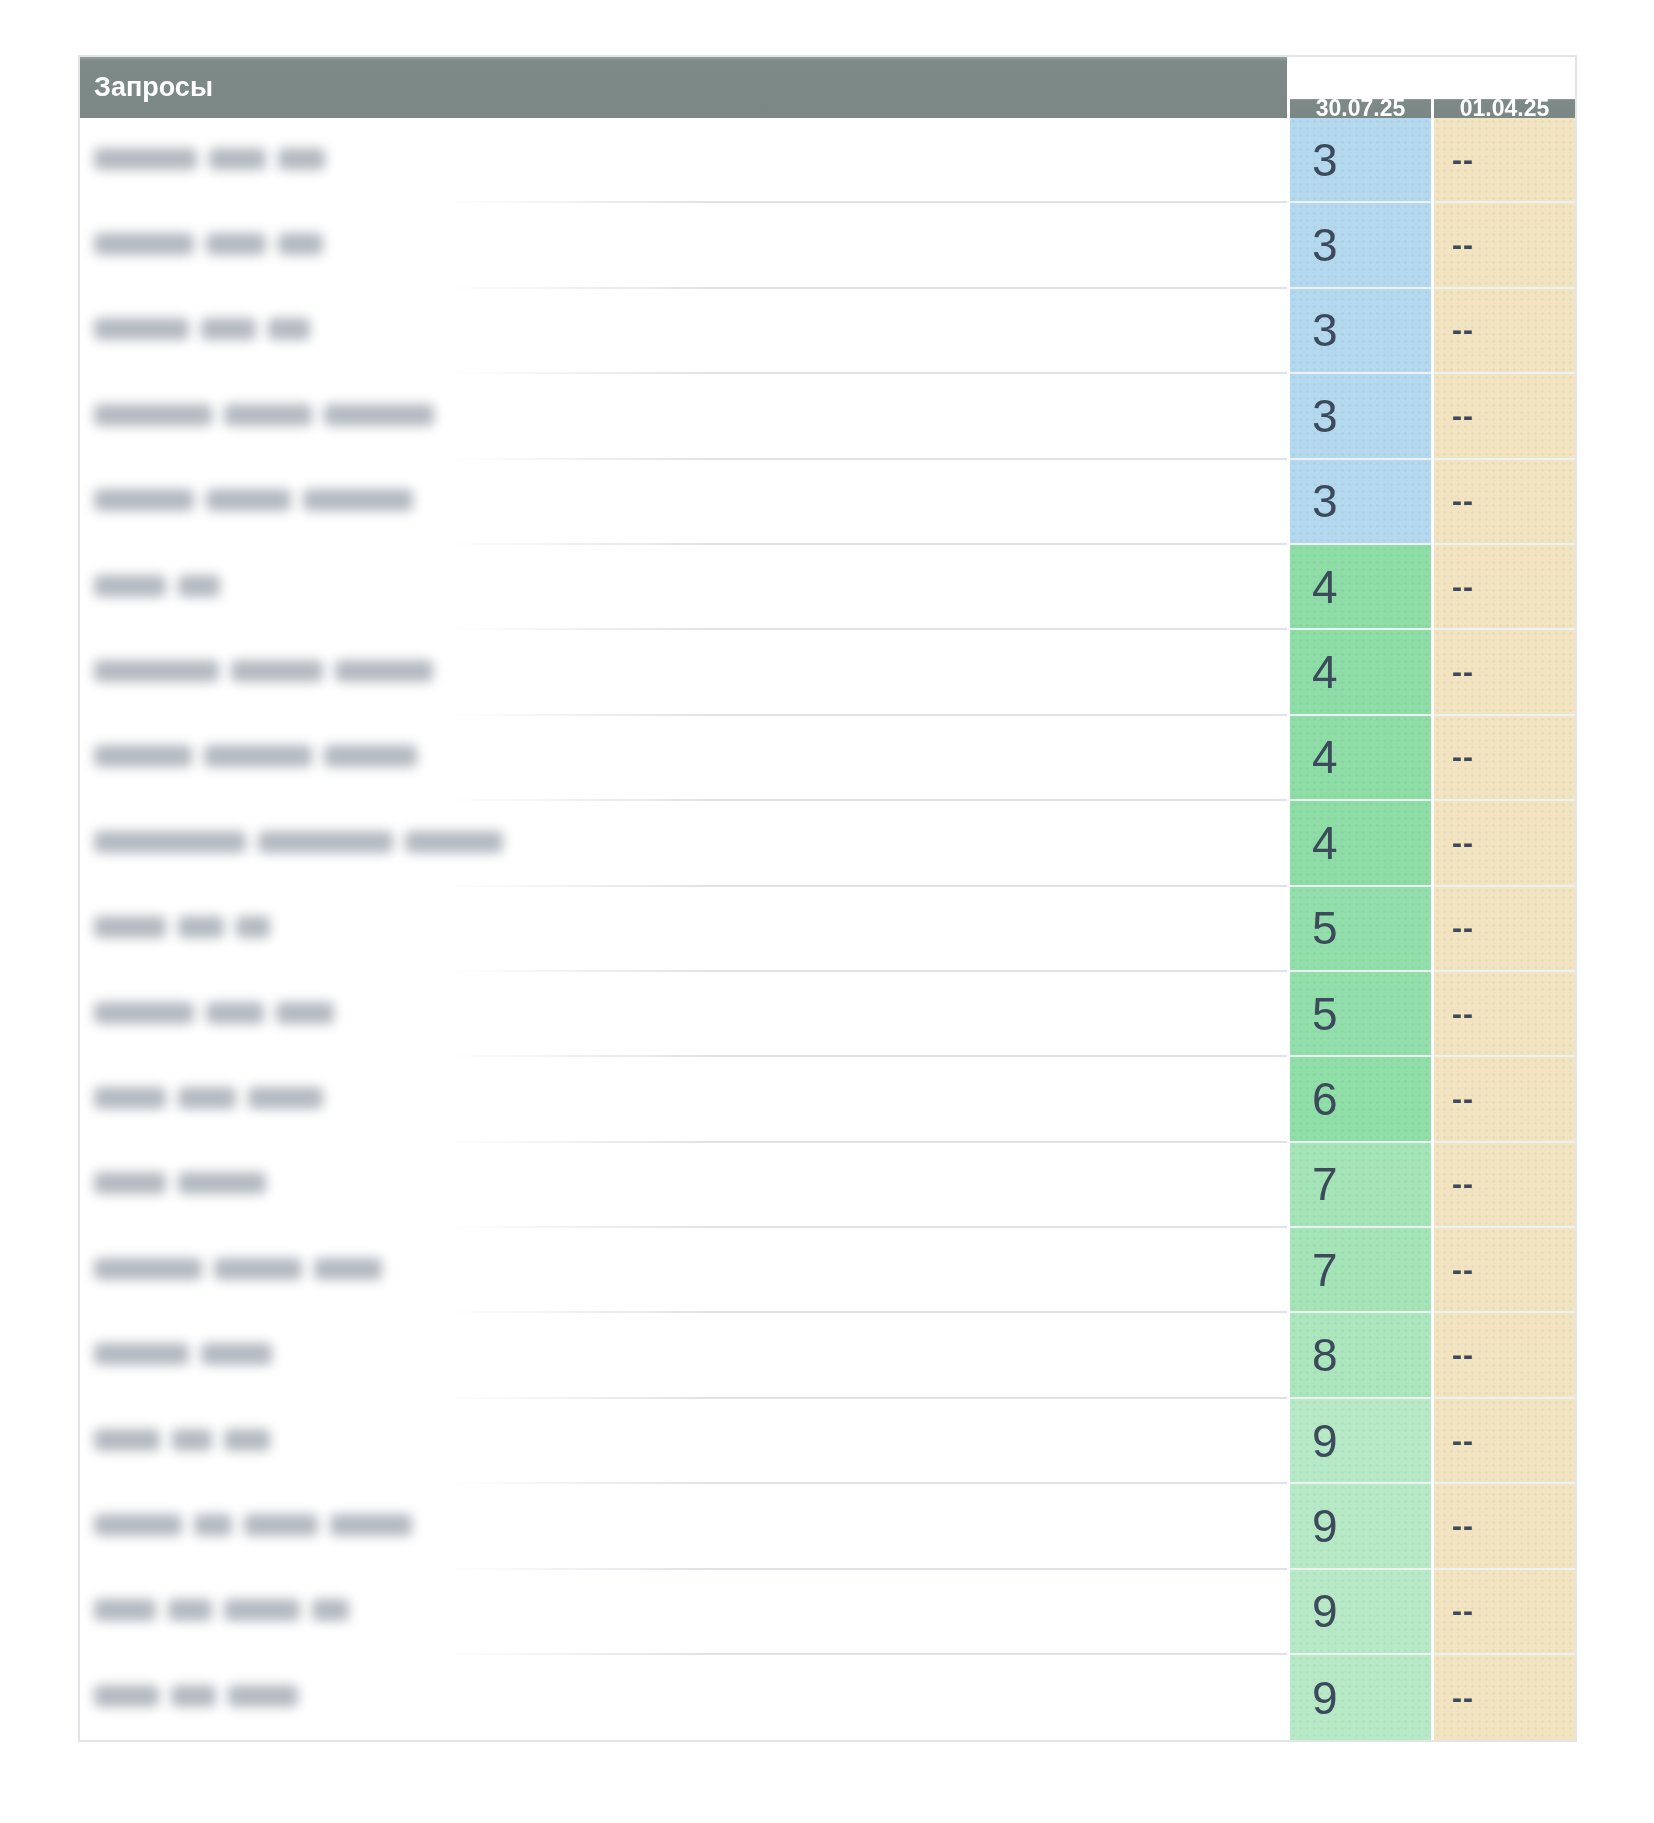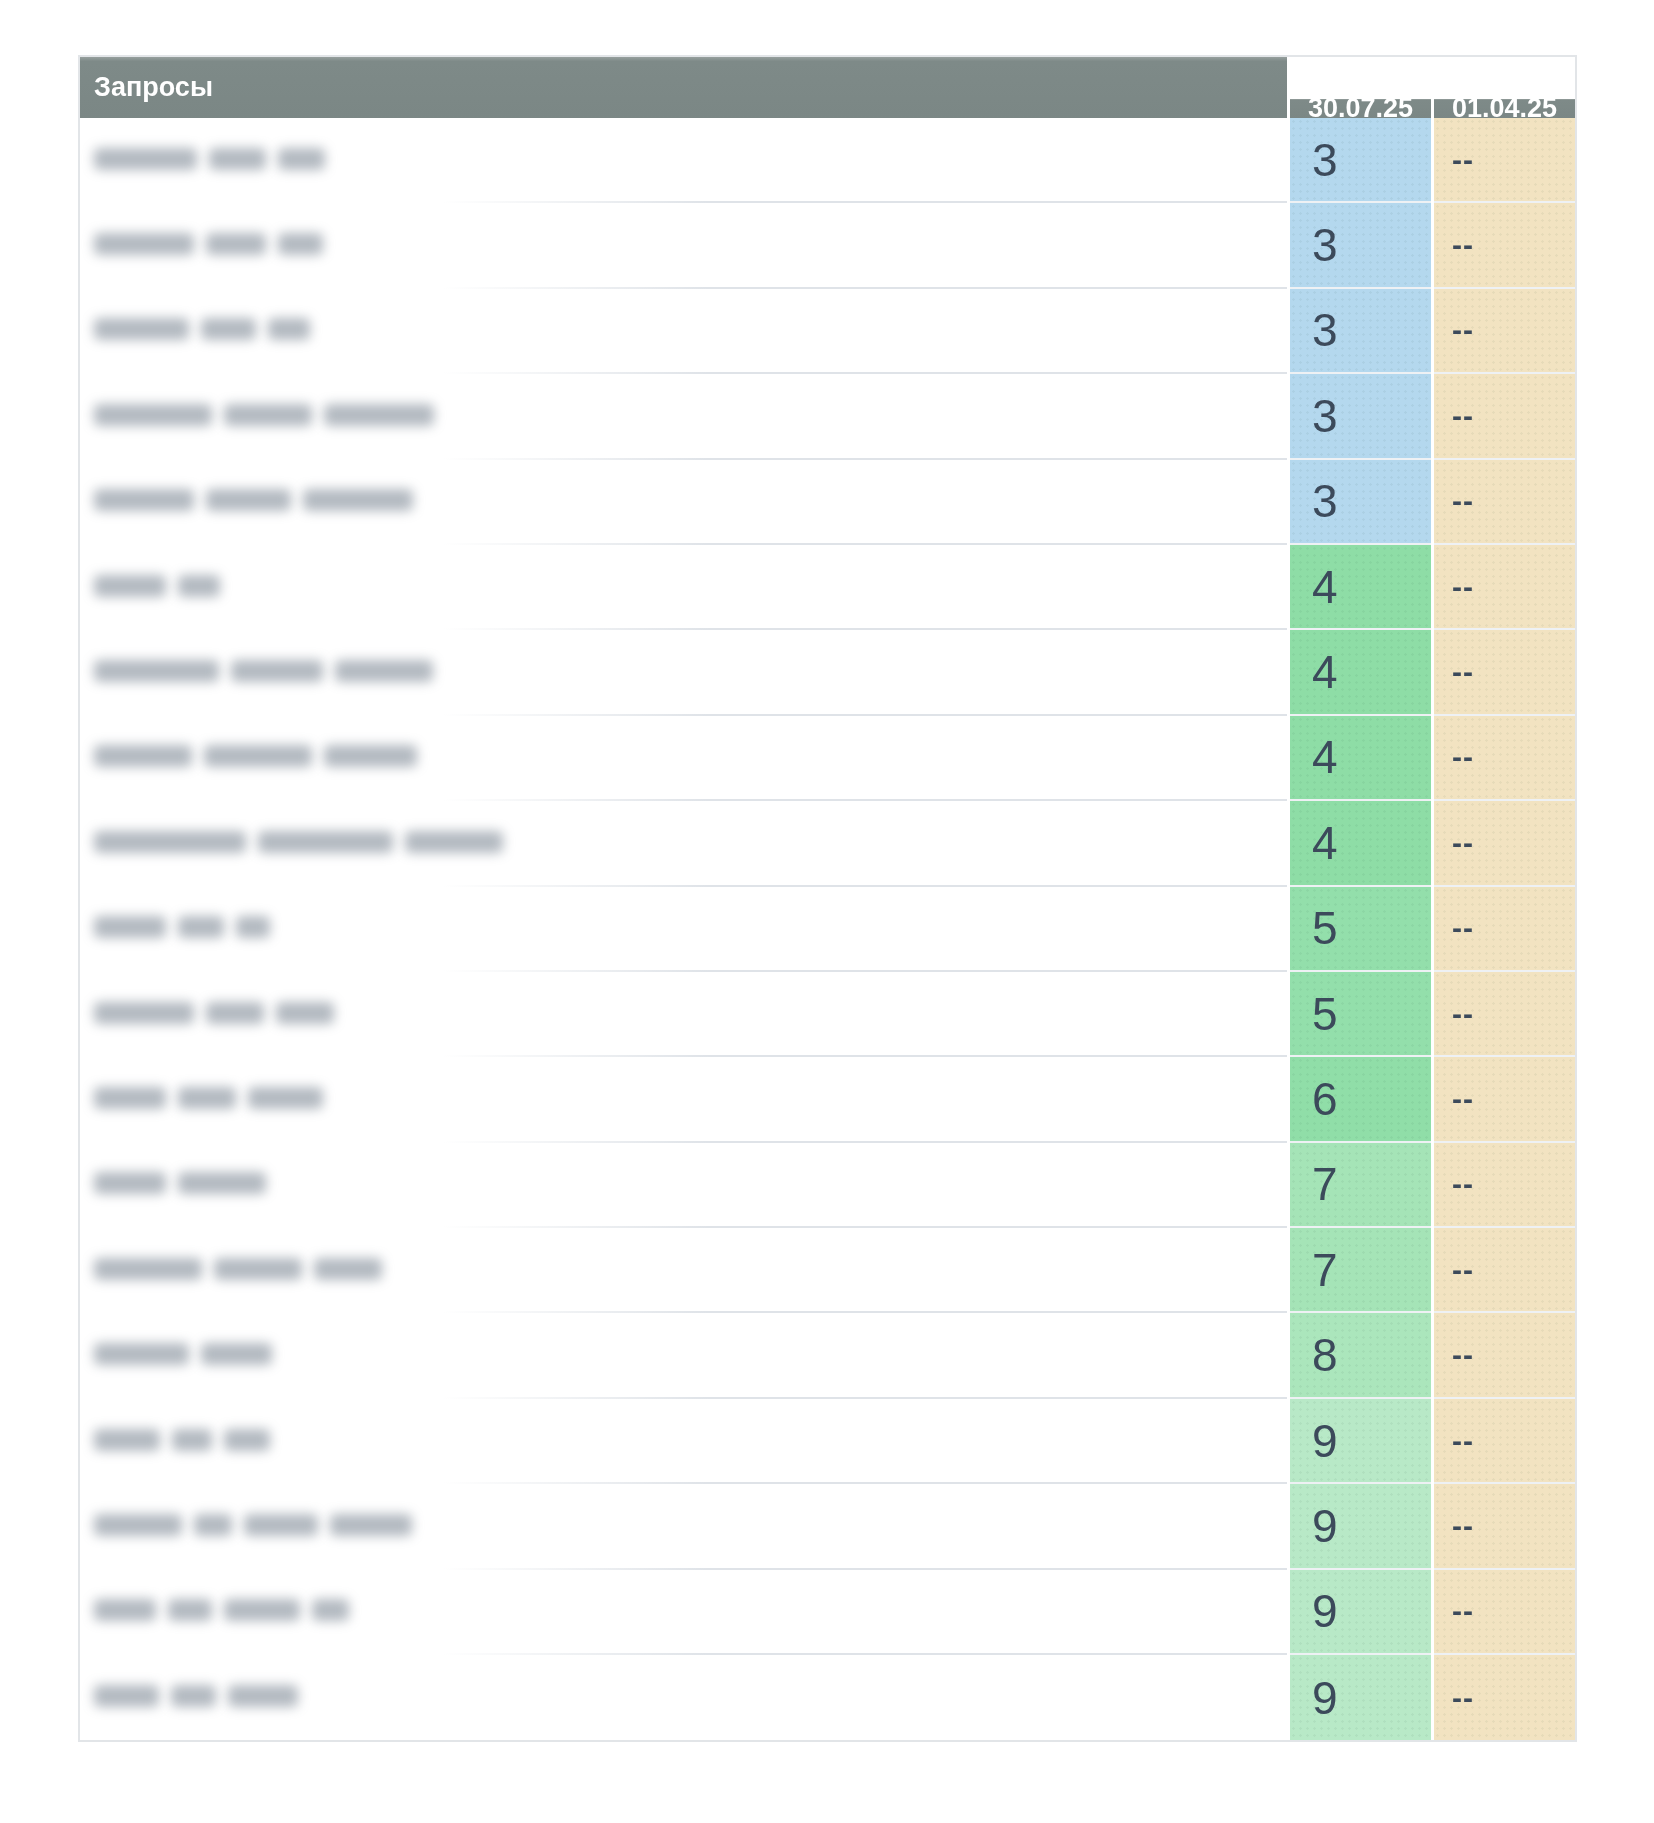--- a/index.html
+++ b/index.html
@@ -13,21 +13,21 @@
   }
   .hdr-row,.data-row{
     display:flex;column-gap:3px;background:#ffffff;
   }
   .hdr-row{height:61px;}
   .hdr-cell{
     background:linear-gradient(180deg,#97a09e 0%,#7e8a88 7%,#7b8785 100%);
     color:#ffffff;font-weight:bold;display:flex;align-items:center;
   }
   .hdr-queries{flex:1 1 auto;font-size:27px;padding-left:14px;}
-  .hdr-date{width:141px;flex:0 0 141px;font-size:27px;justify-content:center;margin-top:42px;}
+  .hdr-date{width:141px;flex:0 0 141px;font-size:23px;justify-content:center;margin-top:42px;}
   .data-row{height:85.4px;}
   .q-cell{
     flex:1 1 auto;position:relative;background:#ffffff;
     display:flex;align-items:center;padding-left:14px;overflow:hidden;
   }
   .q-cell::after{
     content:"";position:absolute;left:0;right:0;bottom:0;height:2px;
     background:linear-gradient(90deg,rgba(223,227,232,0) 0%,rgba(223,227,232,0) 30%,
                #dfe3e8 52%,#dfe3e8 100%);
   }

